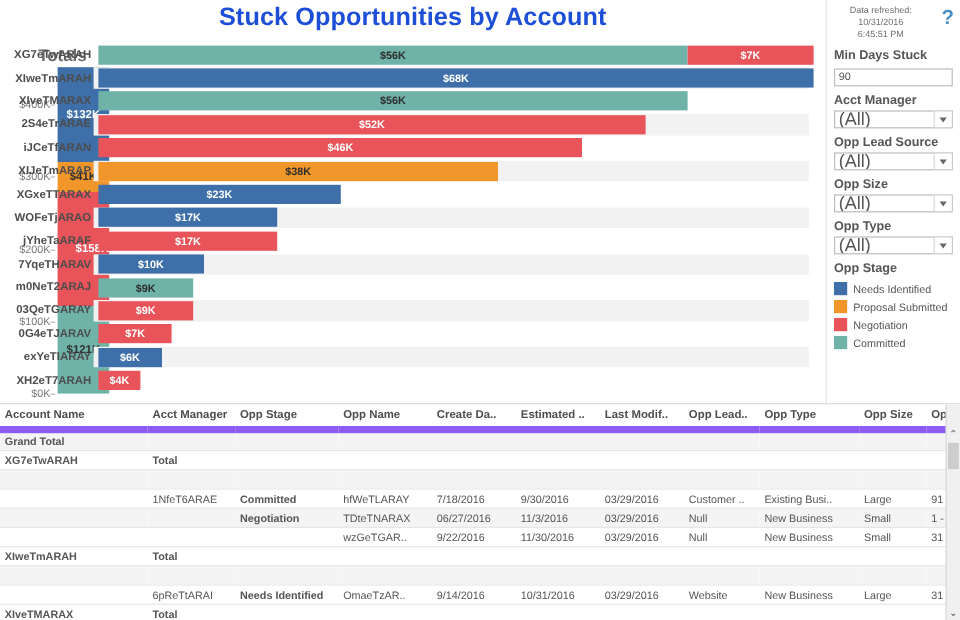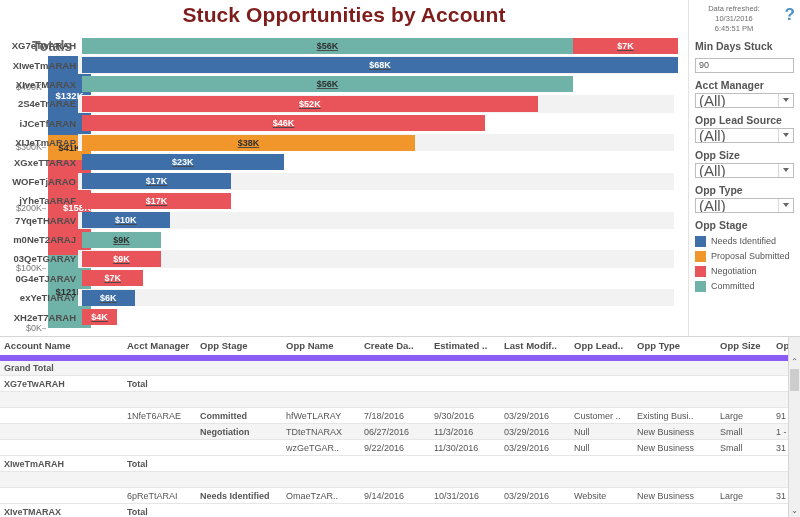--- a/index.html
+++ b/index.html
@@ -10,21 +10,21 @@
     color:#4a4a4a;
     -webkit-font-smoothing:antialiased;
   }
   .app{position:relative;width:800px;height:517px;background:#fff;}
 
   
   .topzone{position:relative;width:800px;height:336px;background:#fff;}
 
   .title{
     position:absolute;left:0;top:3px;width:688px;text-align:center;
-    font-size:21px;font-weight:bold;color:#7f1d1d;letter-spacing:.1px;
+    font-size:21px;font-weight:bold;color:#1d4ed8;letter-spacing:.1px;
   }
 
   
   .totals-label{
     position:absolute;left:6px;top:38px;width:92px;text-align:center;
     font-size:14px;font-weight:bold;color:#6b6b6b;
   }
   .axis{position:absolute;left:2px;top:56px;width:44px;height:272px;}
   .axis .tk{
     position:absolute;right:4px;font-size:9px;color:#7a7a7a;
@@ -41,21 +41,21 @@
 
   
   .rows{position:absolute;left:0px;top:36px;width:688px;}
   .row{position:relative;height:19.4px;display:flex;align-items:center;}
   .row .rowbgstripe{position:absolute;left:78px;right:14px;top:1px;bottom:1px;background:#f2f2f2;}
   .row.odd .rowbgstripe{background:transparent;}
   .row .cat{
     position:relative;z-index:2;width:82px;padding-right:6px;box-sizing:border-box;
     text-align:right;font-size:9.5px;font-weight:bold;color:#4d4d4d;white-space:nowrap;
   }
-  .bars{position:relative;z-index:2;height:16px;display:flex;align-items:flex-start;text-decoration:underline;}
+  .bars{position:relative;z-index:2;height:16px;display:flex;align-items:flex-start;}
   .bseg{display:flex;align-items:center;justify-content:center;height:100%;}
   .bseg span{font-size:9px;font-weight:bold;white-space:nowrap;}
 
   
   .panel{
     position:absolute;left:688px;top:0;width:112px;height:336px;
     background:#fff;border-left:1px solid #e3e3e3;box-sizing:border-box;
     padding:4px 6px 0 6px;
   }
   .refreshed{font-size:7.5px;color:#6e6e6e;line-height:1.35;text-align:center;width:78px;}

